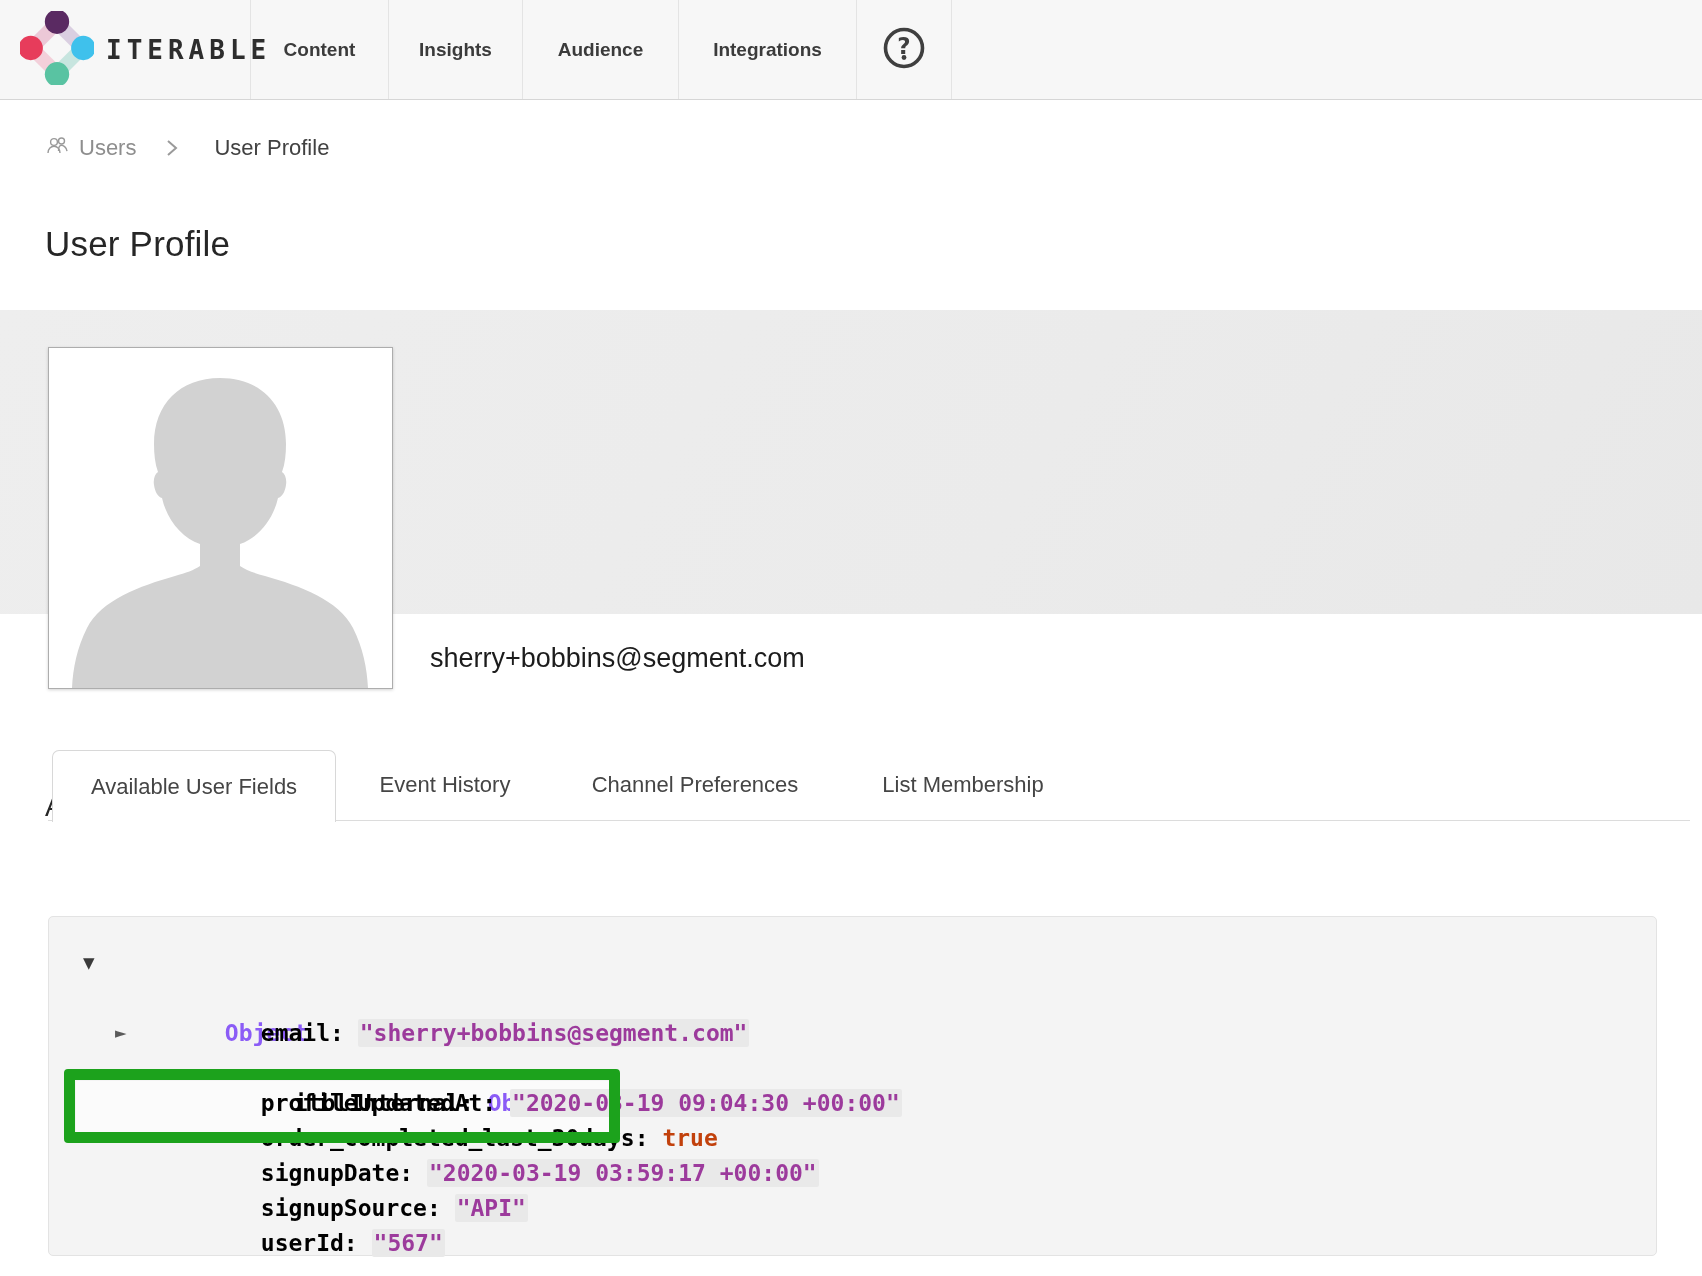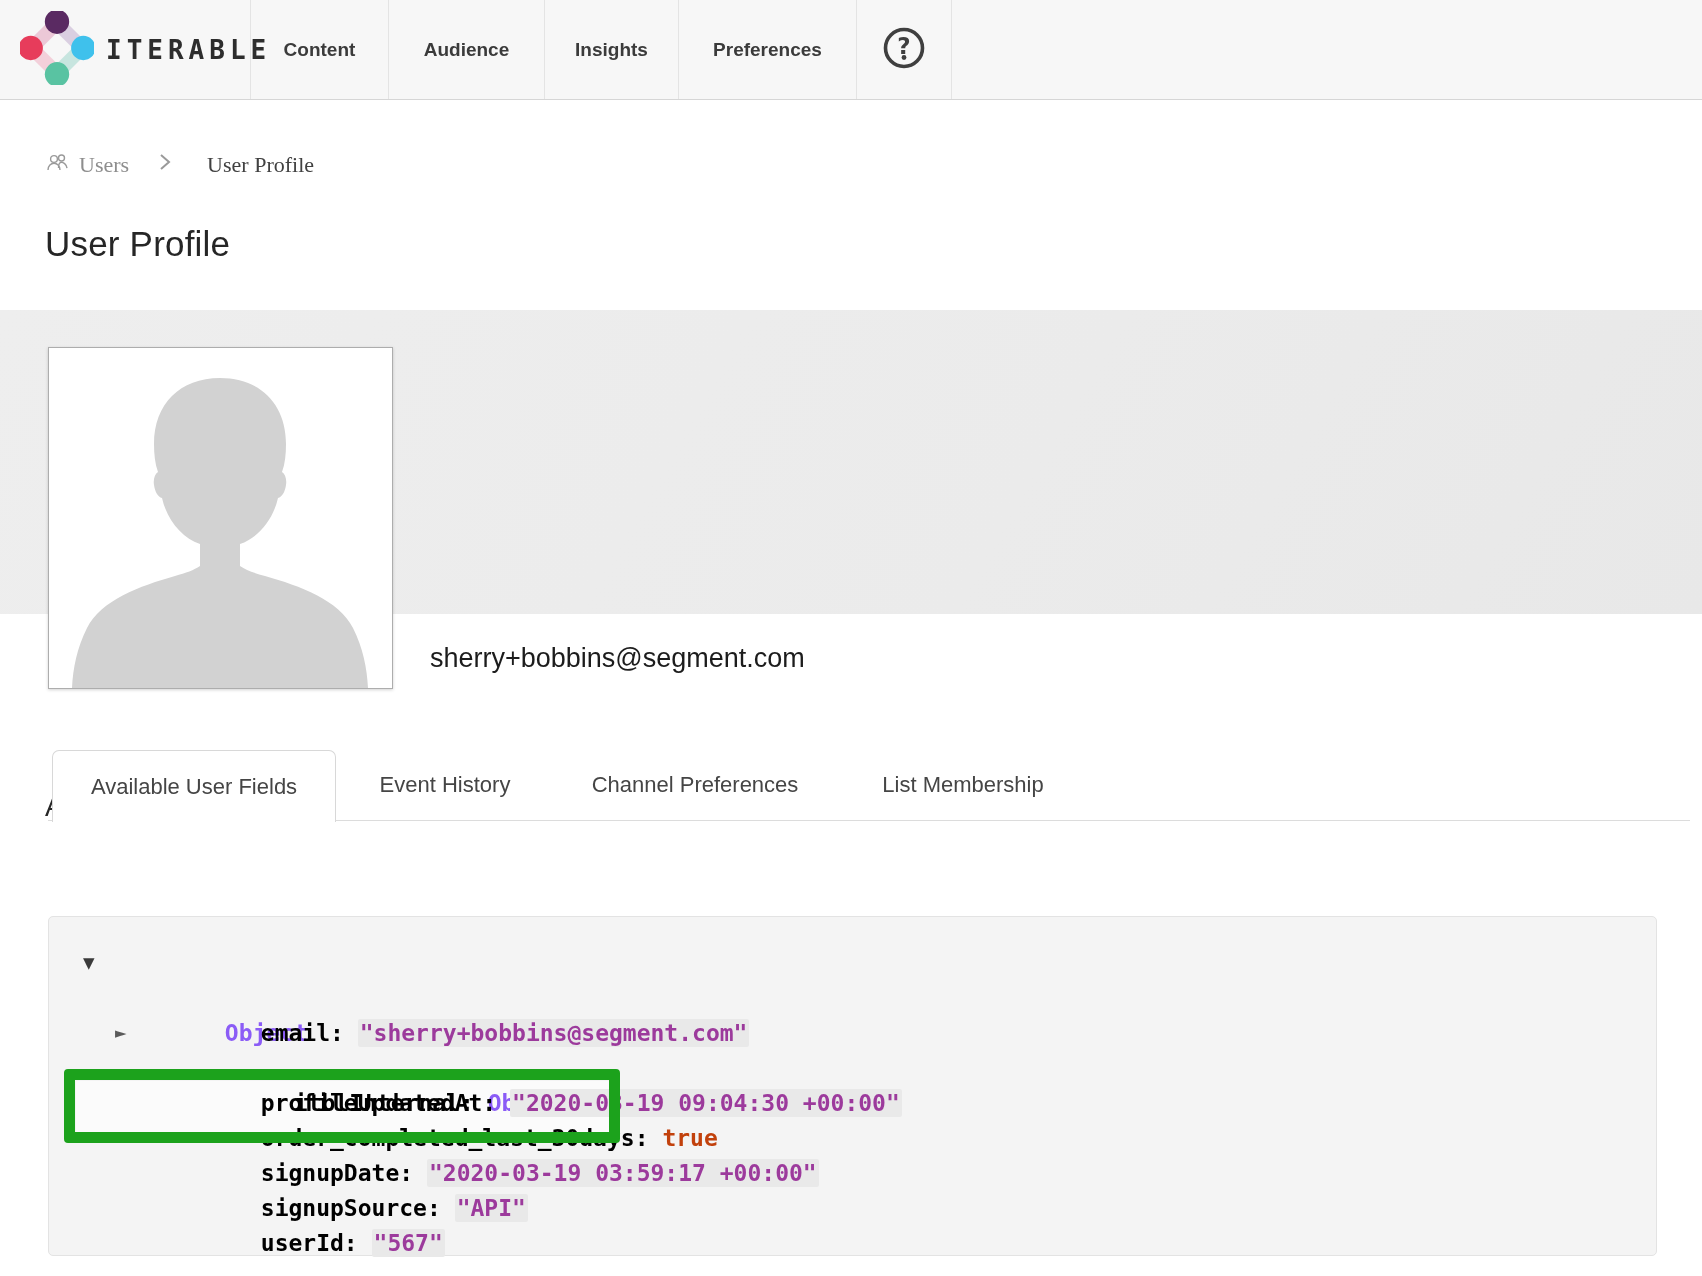--- a/index.html
+++ b/index.html
@@ -16,22 +16,22 @@
                 letter-spacing:5px; color:#2d2d2d; margin-left:12px; }
   .nav-item { display:flex; align-items:center; justify-content:center;
               border-right:1px solid #e4e4e4; font-size:19px; font-weight:bold; color:#3b3b3b;
               cursor:pointer; }
   .w-messaging{width:165px} .w-content{width:138px} .w-audience{width:156px}
   .w-insights{width:134px} .w-integrations{width:178px}
   .nav-help { width:95px; display:flex; align-items:center; justify-content:center;
               border-right:1px solid #e4e4e4; cursor:pointer; }
 
   
-  .breadcrumb { position:absolute; top:152px; left:46px; display:flex; align-items:flex-start;
-                font-size:22px;font-family:Liberation Serif, serif; }
+  .breadcrumb { position:absolute; top:135px; left:46px; display:flex; align-items:center;
+                font-size:22px; }
   .crumb-root { color:#8e8e8e; margin-left:9px; cursor:pointer; }
   .crumb-sep { margin:0 36px 0 30px; display:flex; align-items:center; }
   .crumb-current { color:#414141; }
 
   
   .page-title { position:absolute; top:224px; left:45px; font-size:35px; font-weight:500;
                 color:#262626; letter-spacing:.2px; }
 
   
   .hero { position:absolute; top:310px; left:0; width:1702px; height:304px;
@@ -94,23 +94,23 @@
           <path d="M2,38 L38,74 L38,54 L22,38 Z" fill="rgba(230,90,130,0.25)"></path>
           <circle cx="38" cy="11" r="12.5" fill="#5A2A62"></circle>
           <circle cx="11" cy="38" r="12.5" fill="#E73C5B"></circle>
           <circle cx="65" cy="38" r="12.5" fill="#3FC1EC"></circle>
           <circle cx="38" cy="65" r="12.5" fill="#59C3A2"></circle>
         </svg>
       </span>
       <span class="brand-word">ITERABLE</span>
     </div>
     <div class="nav-item w-content">Content</div>
+    <div class="nav-item w-insights">Insights</div>
     <div class="nav-item w-audience">Audience</div>
-    <div class="nav-item w-insights">Insights</div>
-    <div class="nav-item w-integrations">Preferences</div>
+    <div class="nav-item w-integrations">Integrations</div>
     <div class="nav-help">
       <span>
         <svg width="46" height="46" viewBox="0 0 46 46">
           <circle cx="23" cy="23" r="18.5" fill="none" stroke="#3f3f3f" stroke-width="3.6"></circle>
           <text x="23" y="29" text-anchor="middle" font-family="DejaVu Sans, sans-serif" font-size="23" font-weight="bold" fill="#3f3f3f">?</text>
           <circle cx="23" cy="32.5" r="2.4" fill="#3f3f3f"></circle>
         </svg>
       </span>
     </div>
   </header>

